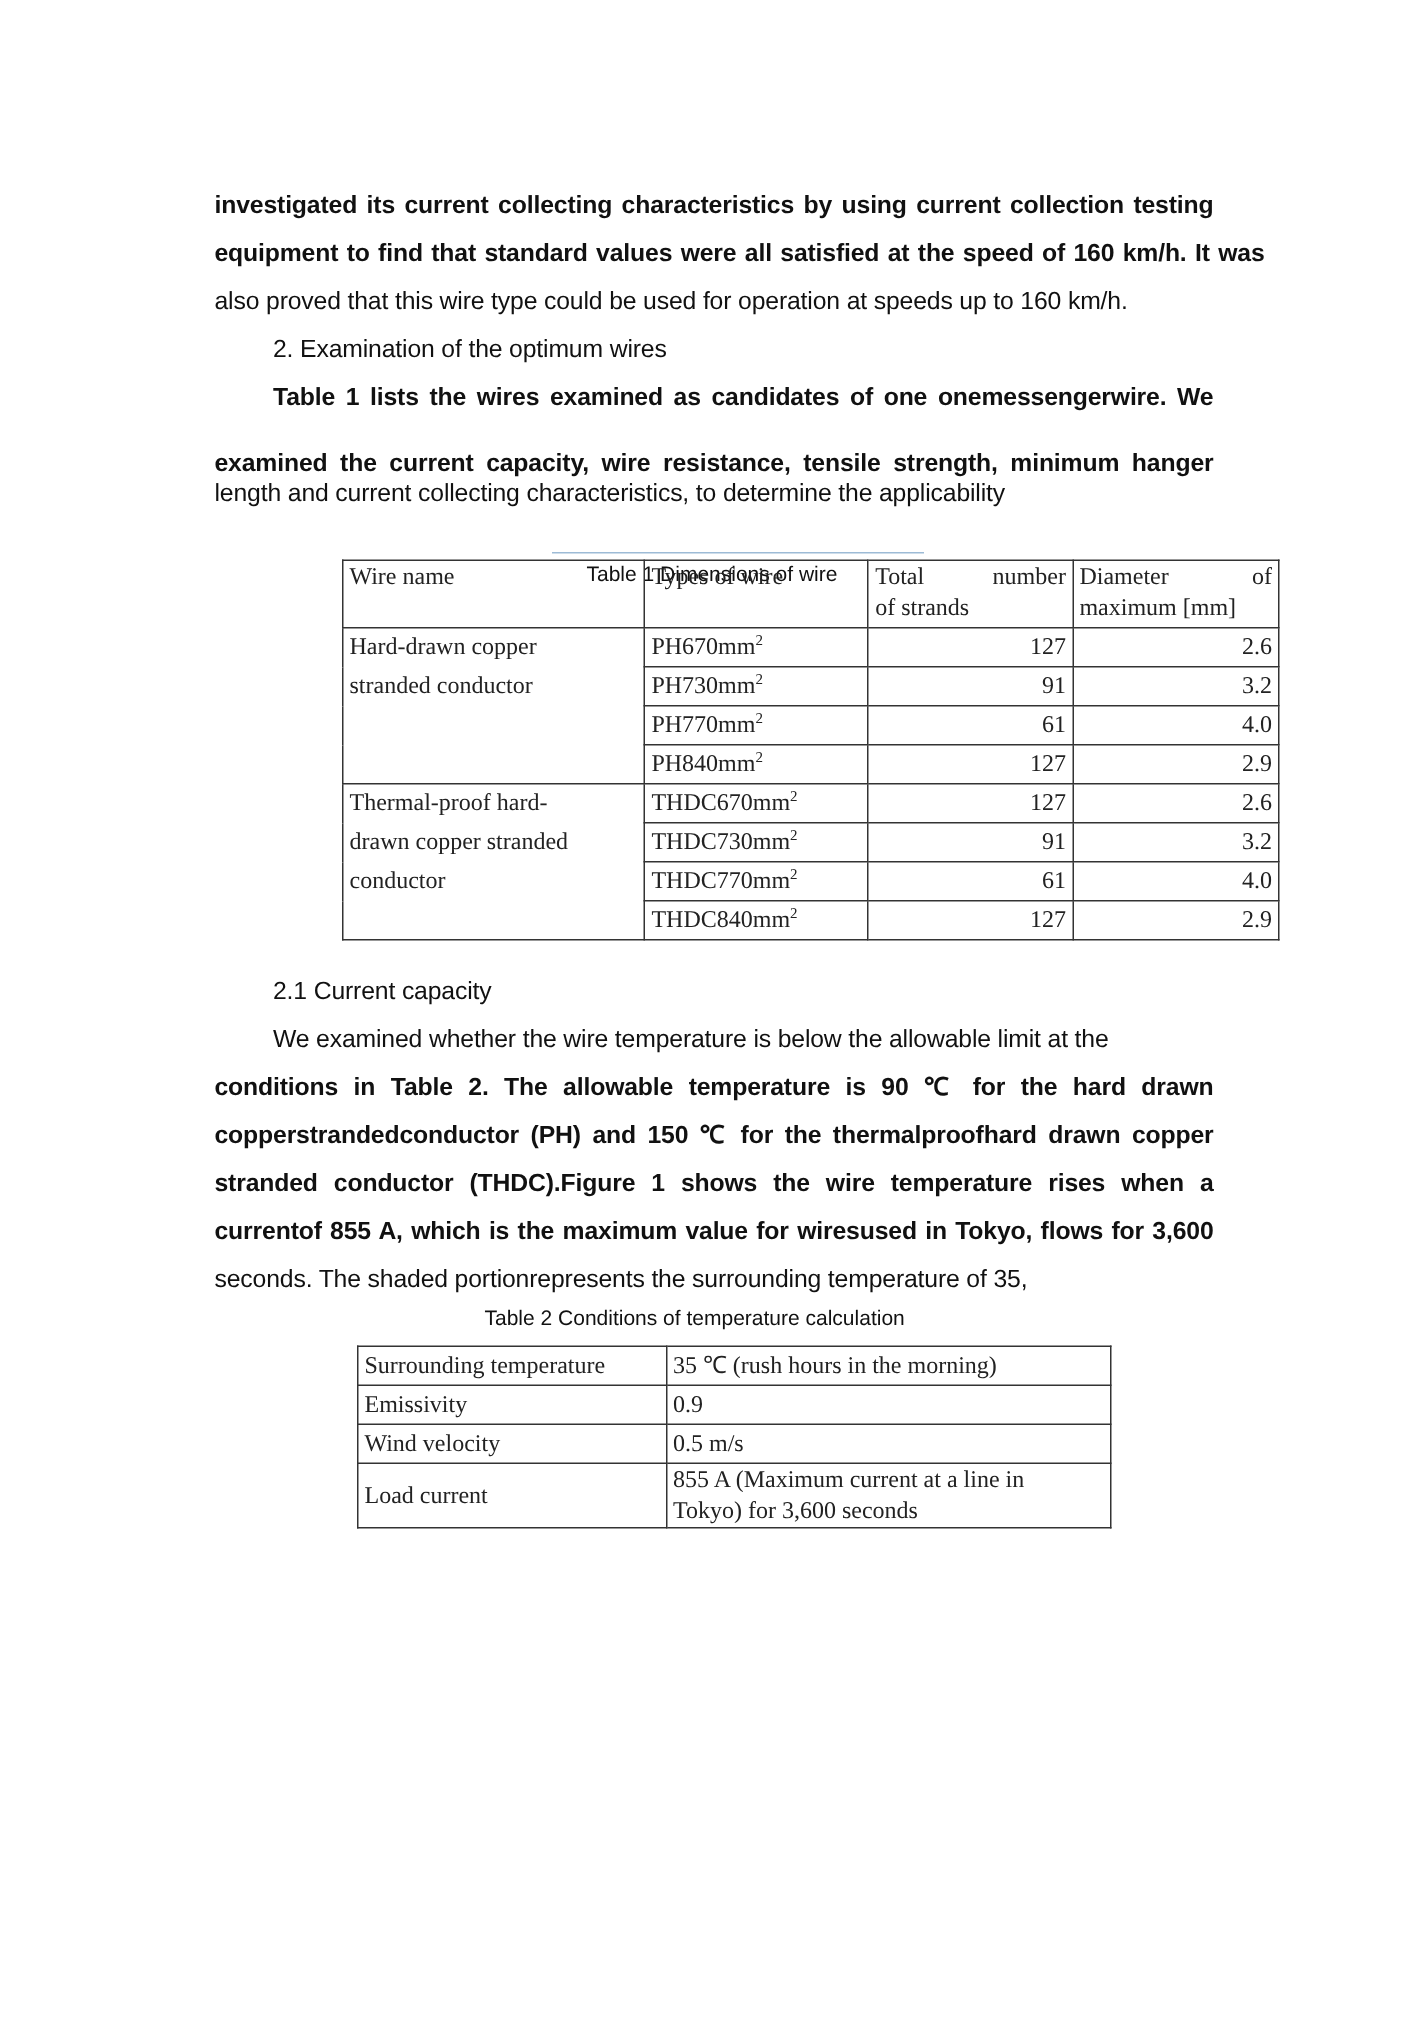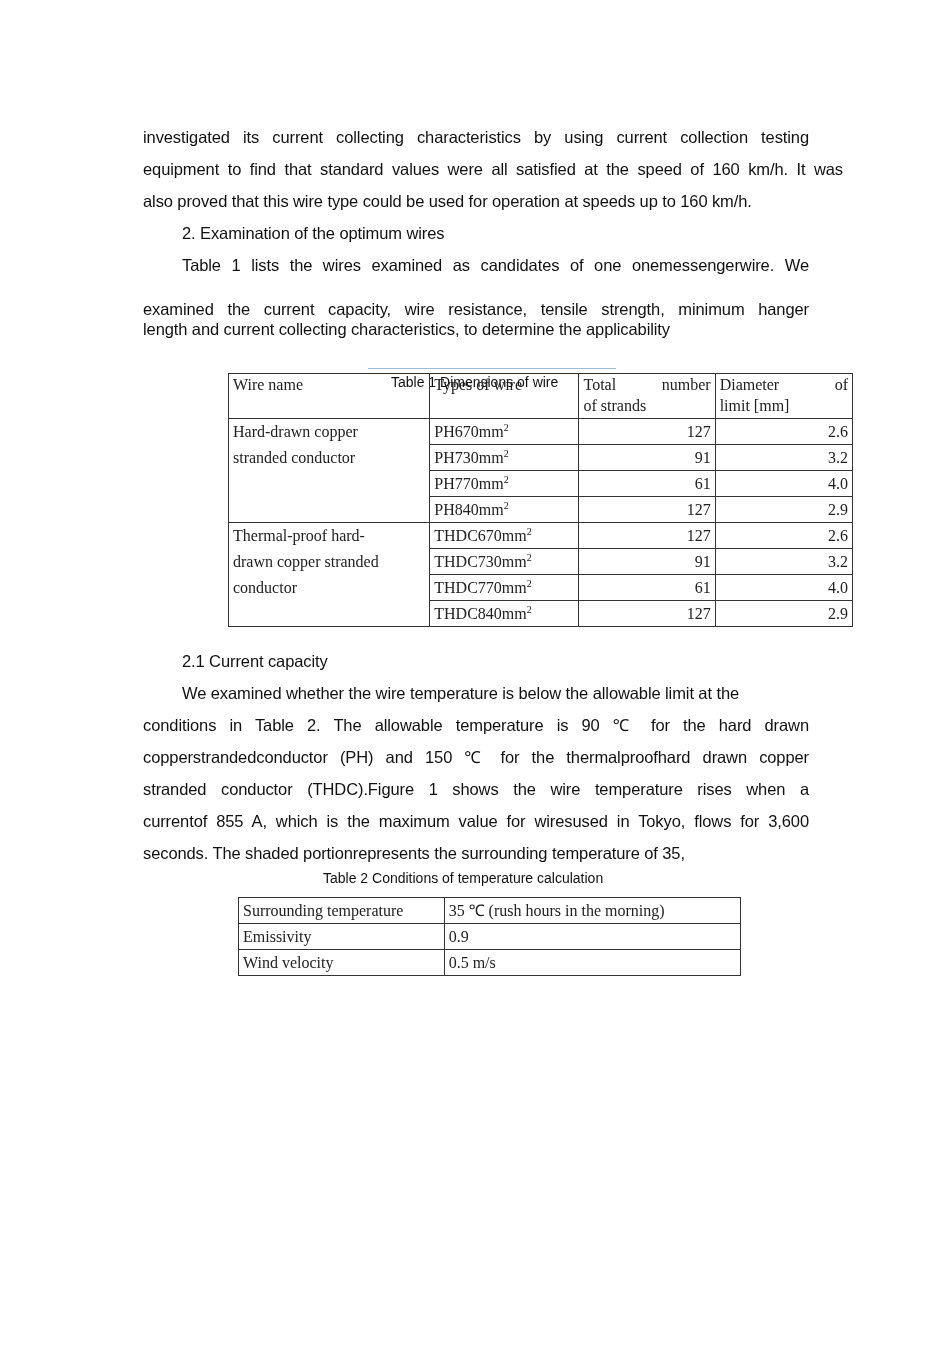--- a/index.html
+++ b/index.html
@@ -1,18 +1,18 @@
 <!DOCTYPE html>
 <html><head>
 <meta charset="utf-8">
 <style>
   html, body { margin: 0; padding: 0; background: #ffffff; }
   body { width: 950px; height: 1345px; position: relative; overflow: hidden; color: #111; }
   .p { position: absolute; left: 143px; font-family: "Liberation Sans", sans-serif; font-size: 16.5px; line-height: 32px; white-space: nowrap; letter-spacing: -0.1px; }
-  .just { width: 666px; text-align: justify; text-align-last: justify; white-space: normal; }
+  .just { width: 666px; text-align: justify; text-align-last: justify; white-space: normal; font-weight: bold; }
   .indent { left: 182px; }
   .caption { position: absolute; font-family: "Liberation Sans", sans-serif; font-size: 14px; line-height: 18px; white-space: nowrap; }
   .blueline { position: absolute; left: 368px; top: 368px; width: 248px; height: 1px; background: #9dbbd6; }
   table { position: absolute; border-collapse: collapse; font-family: "Liberation Serif", serif; font-size: 16px; color: #222; }
   td { border: 1.5px solid #333; padding: 0 4px; vertical-align: top; line-height: 21px; }
   .t1 { left: 228px; top: 373px; width: 625px; }
   .t1 td.c { text-align: right; vertical-align: middle; }
   .t1 tr.r { height: 26px; padding-left: 27px; }
   .t1 tr.r td { vertical-align: middle; }
   .t1 .hdr td { height: 44px; }
@@ -47,21 +47,21 @@
   <tbody>
       <tr class="hdr">
     <td>Wire name</td>
     <td>Types of wire</td>
     <td>
           <div class="just-h">Total number</div>
           <div>of strands</div>
         </td>
     <td>
           <div class="just-h">Diameter of</div>
-          <div>limit [mm]</div>
+          <div>maximum [mm]</div>
         </td>
   </tr>
   <tr class="r span">
     <td class="name" rowspan="4">
           <div>Hard-drawn copper</div>
           <div>stranded conductor</div>
         </td>
     <td><span>PH670mm</span><sup>2</sup></td>
     <td class="c">127</td>
     <td class="c">2.6</td>
@@ -130,14 +130,21 @@
     <td>35 ℃  (rush hours in the morning)</td>
   </tr>
   <tr>
     <td>Emissivity</td>
     <td>0.9</td>
   </tr>
   <tr>
     <td>Wind velocity</td>
     <td>0.5 m/s</td>
   </tr>
+  <tr>
+    <td>Load current</td>
+    <td>
+          <div>855 A (Maximum current at a line in</div>
+          <div>Tokyo) for 3,600 seconds</div>
+        </td>
+  </tr>
 </tbody>
   </table>
 
 </body></html>

